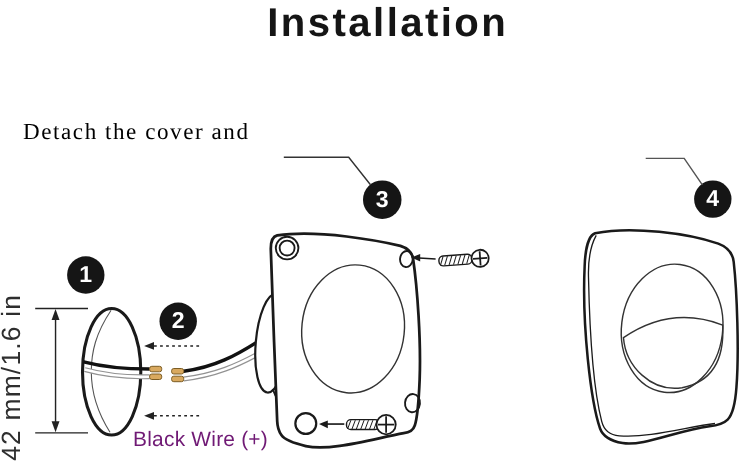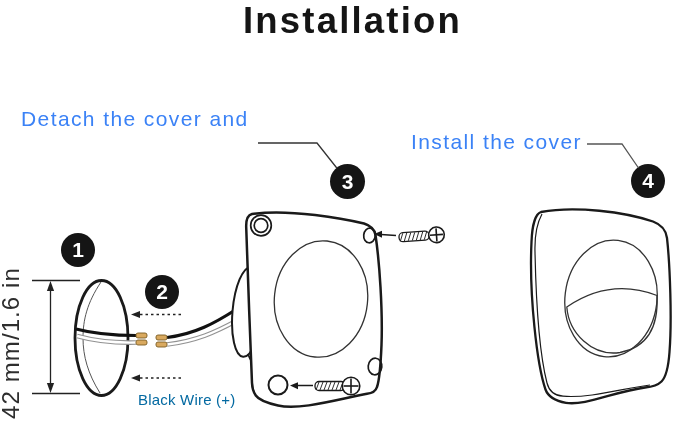--- a/index.html
+++ b/index.html
@@ -1,43 +1,42 @@
 <!DOCTYPE html>
 <html><head>
 <meta charset="utf-8">
 <style>
   html,body{margin:0;padding:0;background:#fff;}
   #stage{position:relative;width:679px;height:429px;background:#fff;overflow:hidden;
          font-family:"Liberation Sans",sans-serif;padding-left:36px;}
   .title{position:absolute;top:0px;left:0;width:100%;text-align:center;margin-left:-5px;
          font-size:36.5px;font-weight:bold;color:#151515;letter-spacing:2.2px;}
-  .instr{position:absolute;color:#3b82f6;font-size:21px;line-height:30px;letter-spacing:1.4px;}
+  .instr{position:absolute;color:#000000;font-size:21px;line-height:30px;letter-spacing:1.4px;font-family:Liberation Serif, serif;}
   #instr-left{left:21px;top:104px;}
   #instr-right{left:411px;top:127px;}
   .badge{position:absolute;width:34px;height:34px;border-radius:50%;background:#151515;
          color:#fff;font-size:21px;font-weight:bold;display:flex;align-items:center;
          justify-content:center;}
-  .wire-labels{position:absolute;left:138px;top:390px;font-size:15px;line-height:19px;
-         color:#0369a1;letter-spacing:0.2px;}
+  .wire-labels{position:absolute;left:121px;top:390px;font-size:19px;line-height:19px;
+         color:#701a75;letter-spacing:0.2px;}
   #dim-label{position:absolute;left:11px;top:343px;transform:translate(-50%,-50%) rotate(-90deg);
          font-size:24px;color:#2e2e2e;white-space:nowrap;letter-spacing:1.1px;}
   svg{position:absolute;left:0;top:0;}
 </style>
 </head>
 <body>
 
 <div id="stage">
 
   <div class="title">Installation</div>
 
   <div class="instr" id="instr-left">
     <div>Detach the cover and</div>
   </div>
 
-  <div class="instr" id="instr-right">Install the cover</div>
 
   <div class="badge" style="left:61px;top:233px;">
       <span>1</span>
     </div>
   <div class="badge" style="left:145px;top:275px;">
       <span>2</span>
     </div>
   <div class="badge" style="left:330px;top:164px;width:35px;height:35px;">
       <span>3</span>
     </div>

